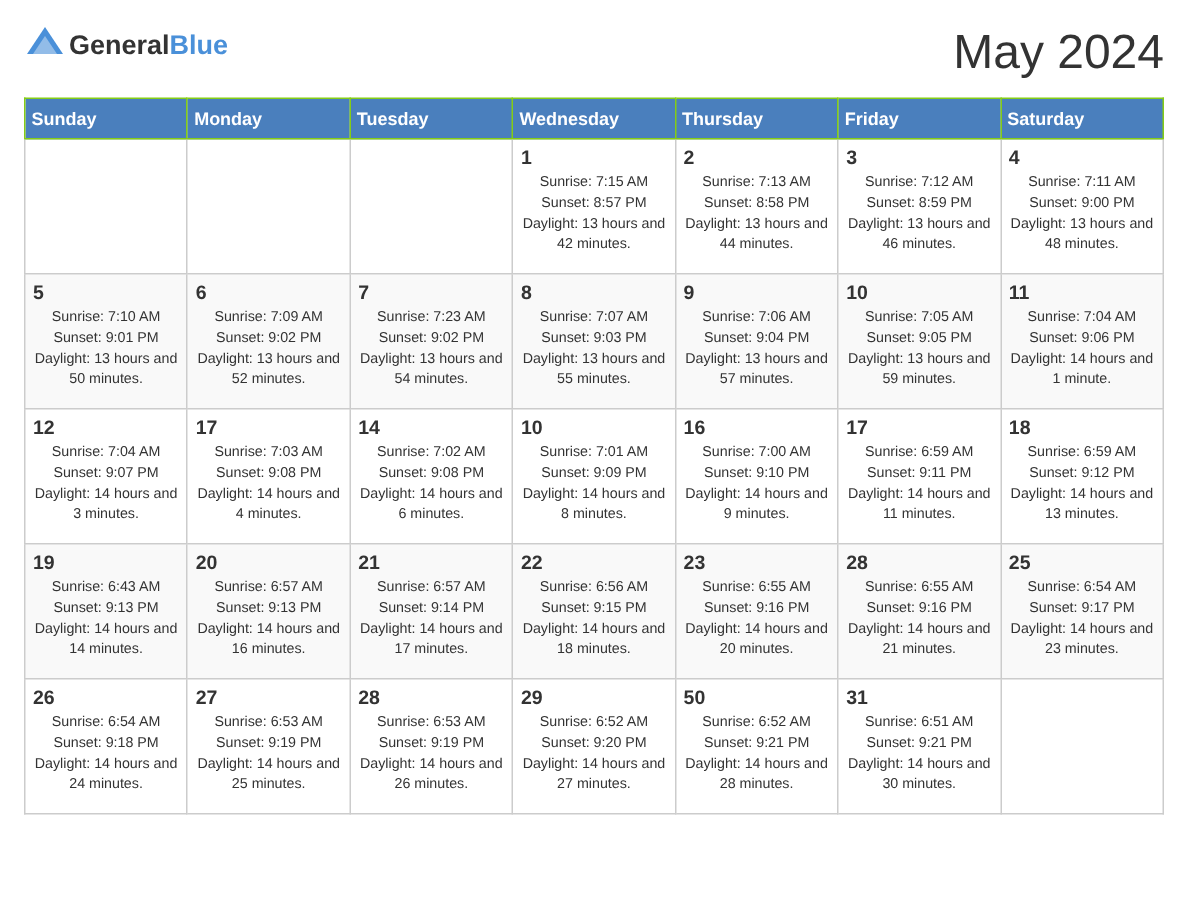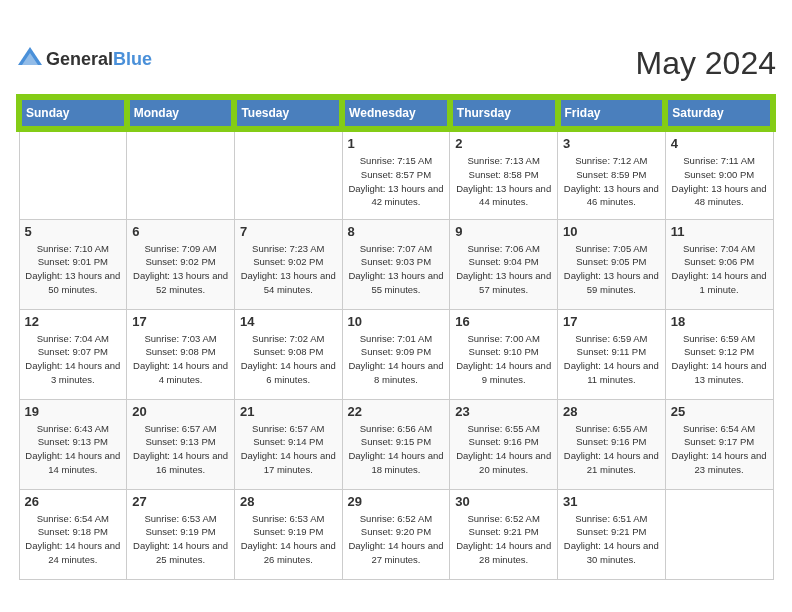--- a/index.html
+++ b/index.html
@@ -8,21 +8,20 @@
       background: #fff;
       width: 792px;
       min-height: 612px;
       padding: 16px;
     }
     .header-area {
       display: flex;
       justify-content: space-between;
       align-items: flex-start;
       margin-bottom: 12px;
-      margin-top: 29px;
     }
     .logo {
       display: flex;
       align-items: center;
     }
     .logo-text-general {
       font-size: 18px;
       font-weight: bold;
       color: #333;
     }
@@ -53,21 +52,21 @@
       border-collapse: collapse;
       table-layout: fixed;
     }
     thead tr th {
       background-color: #4a7fbd;
       color: #fff;
       font-size: 12px;
       font-weight: bold;
       padding: 6px 4px;
       text-align: left;
-      border: 6px solid #84cc16;
+      border: 1px solid #84cc16;
     }
     tbody tr td {
       border: 1px solid #ccc;
       vertical-align: top;
       padding: 4px 5px;
       font-size: 10px;
       color: #333;
       height: 90px;
       background: #fff;
     }
@@ -330,21 +329,21 @@
 and 26 minutes.</div>
         </td>
         <td>
           <span class="day-number">29</span>
           <div class="cell-info">Sunrise: 6:52 AM
 Sunset: 9:20 PM
 Daylight: 14 hours
 and 27 minutes.</div>
         </td>
         <td>
-          <span class="day-number">30</span>
+          <span class="day-number">50</span>
           <div class="cell-info">Sunrise: 6:52 AM
 Sunset: 9:21 PM
 Daylight: 14 hours
 and 28 minutes.</div>
         </td>
         <td>
           <span class="day-number">31</span>
           <div class="cell-info">Sunrise: 6:51 AM
 Sunset: 9:21 PM
 Daylight: 14 hours

